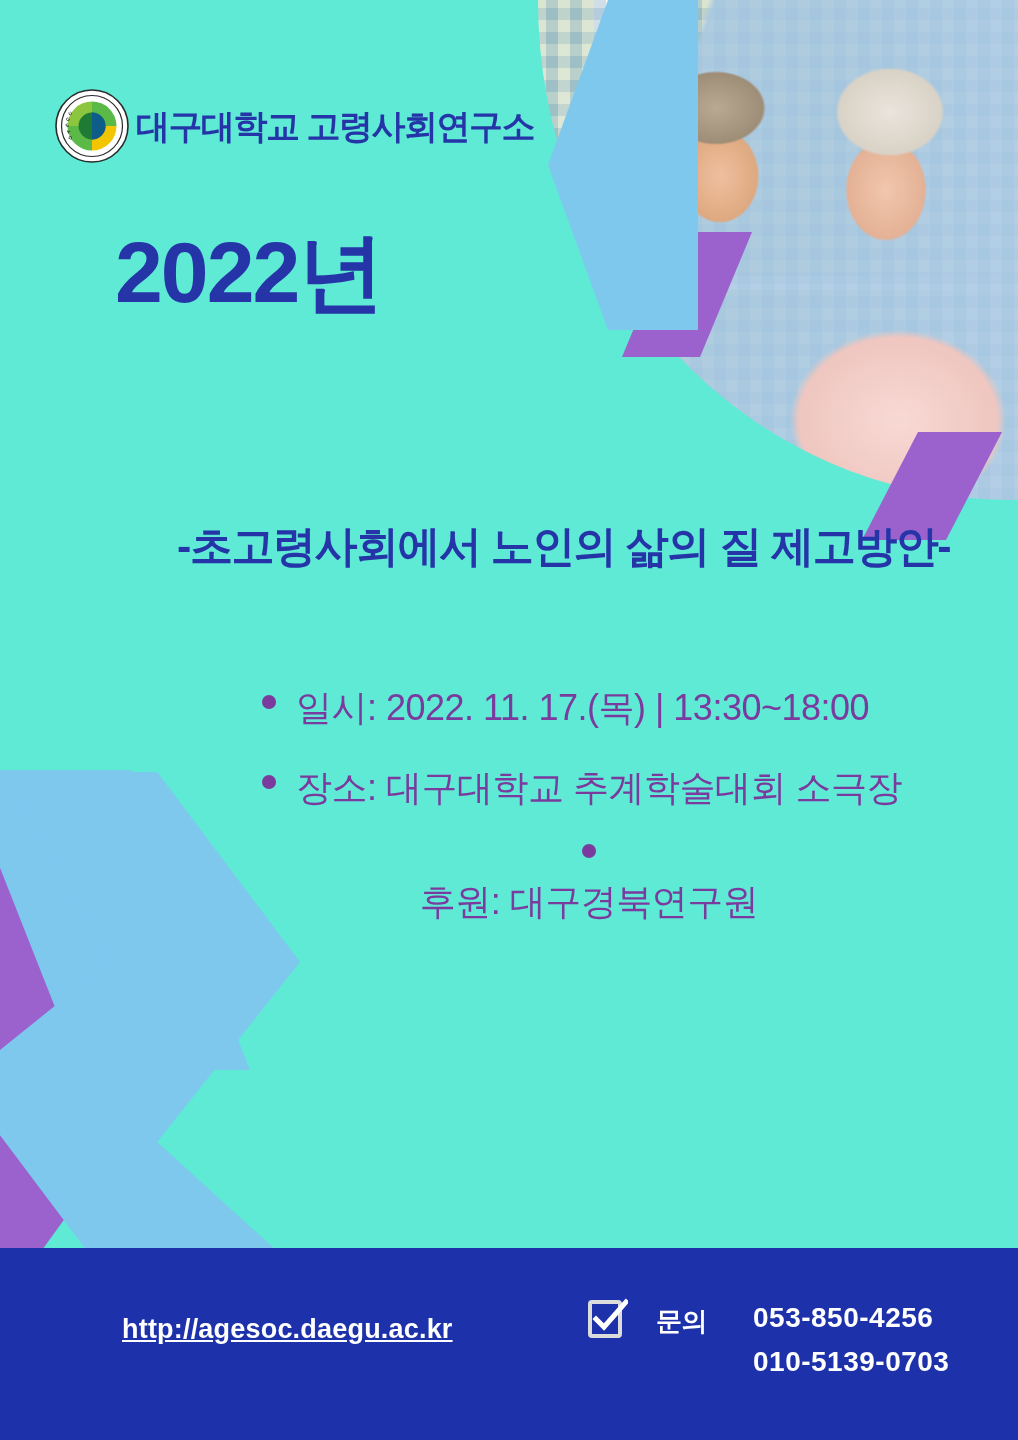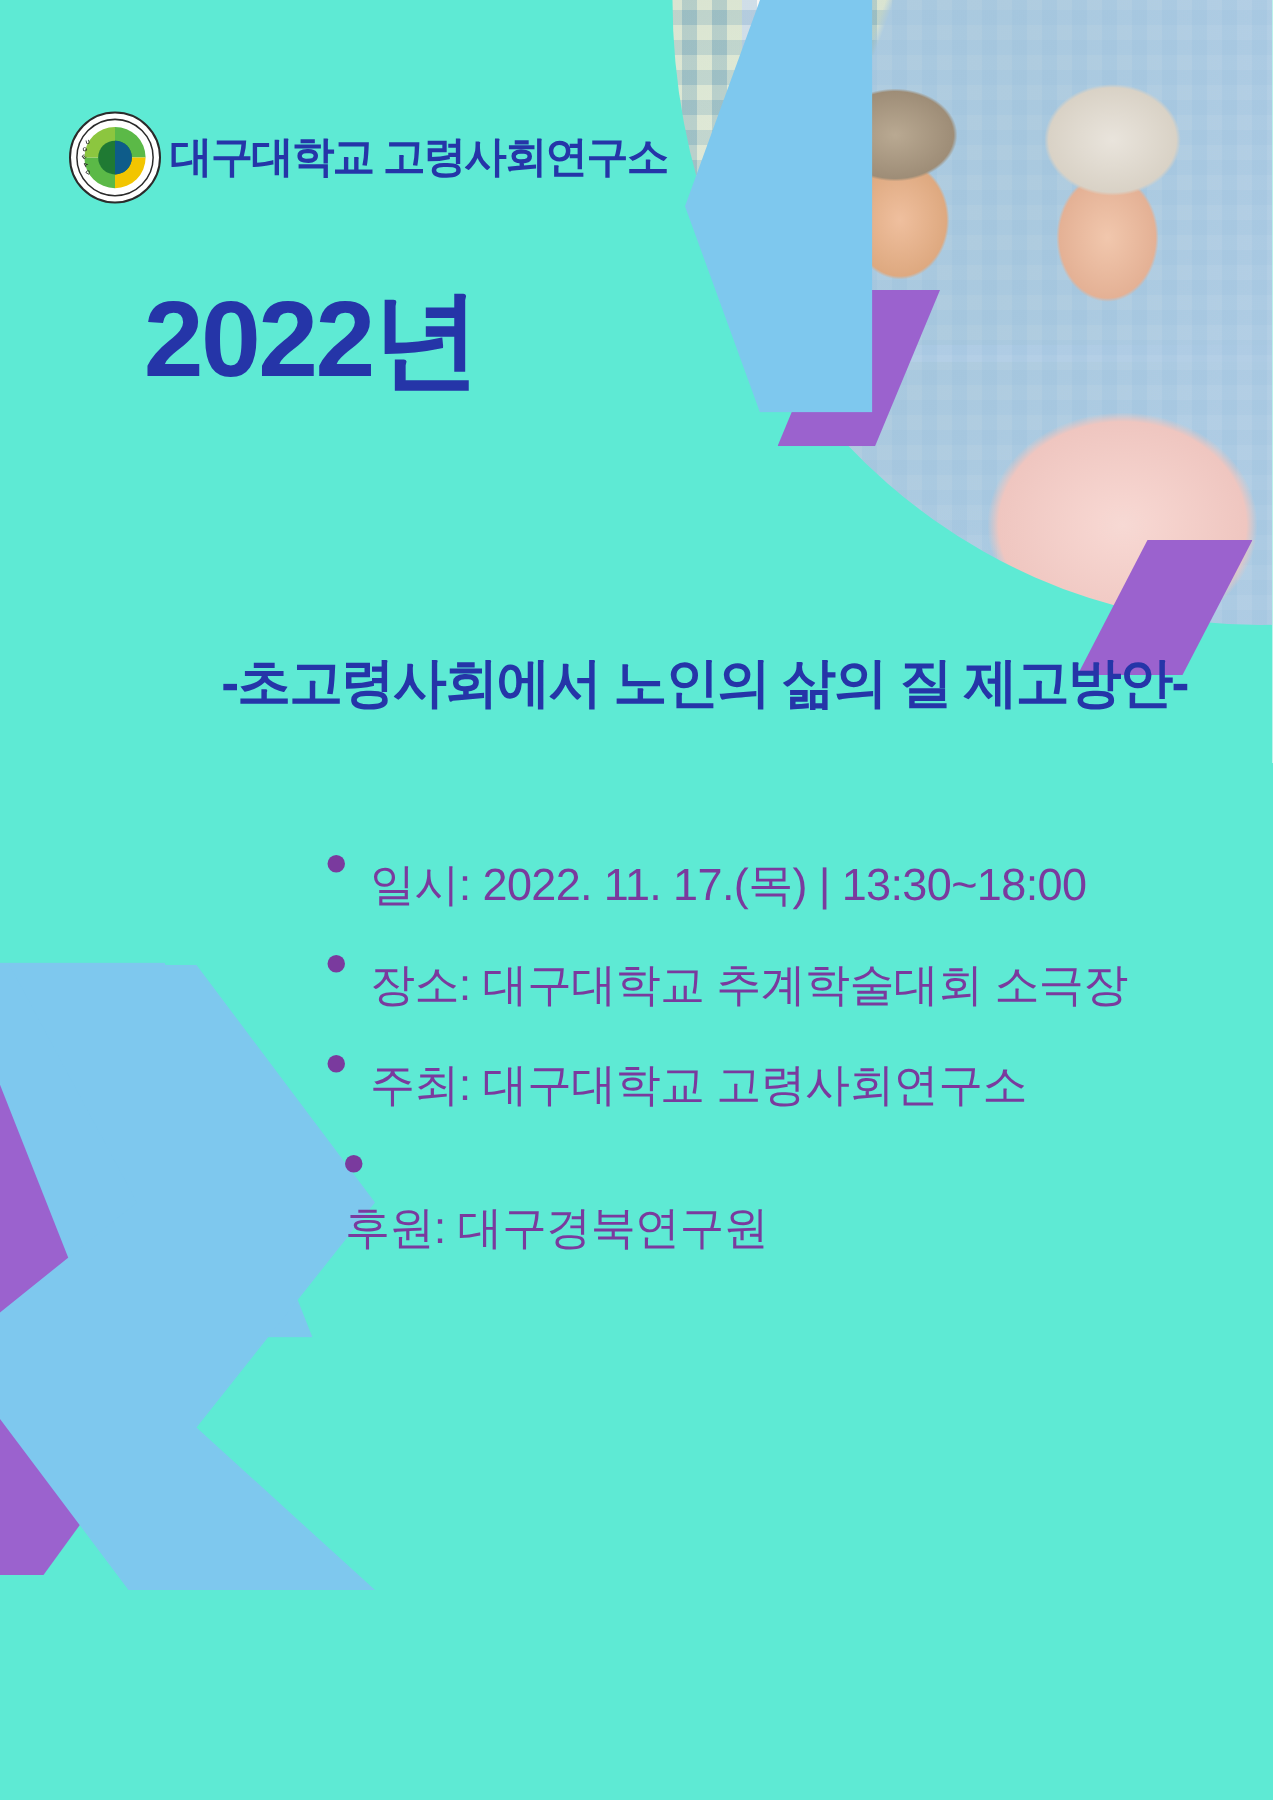--- a/index.html
+++ b/index.html
@@ -195,21 +195,21 @@
     position: absolute;
     top: 690px;
     left: 262px;
     z-index: 5;
     margin: 0;
     padding: 0;
     list-style: none;
   }
   .info-item {
     display: flex;
-    align-items: flex-start;
+    align-items: center;
     gap: 20px;
     margin-bottom: 44px;
     white-space: nowrap;
   }
   .info-item:last-child { margin-bottom: 0; }
   .bullet-dot {
     flex: 0 0 auto;
     width: 14px;
     height: 14px;
     border-radius: 50%;
@@ -332,24 +332,37 @@
 
   <ul class="info-list">
     <li class="info-item">
       <span class="bullet-dot"></span>
       <span class="info-text">일시: 2022. 11. 17.(목) | 13:30~18:00</span>
     </li>
     <li class="info-item">
       <span class="bullet-dot"></span>
       <span class="info-text">장소: 대구대학교 추계학술대회 소극장</span>
     </li>
-    <li class="info-item">
-      <span class="bullet-dot"></span>
-      <span class="info-text">주최: 대구대학교 고령사회연구소</span>
-    </li>
     <li class="info-item indented">
       <span class="bullet-dot"></span>
       <span class="info-text">후원: 대구경북연구원</span>
     </li>
   </ul>
 
+  <div class="footer">
+    <a class="footer-url" href="#">http://agesoc.daegu.ac.kr</a>
+
+    <div class="footer-contact">
+      <div class="check-icon">
+        <svg width="42" height="42" viewBox="0 0 42 42" aria-hidden="true">
+          <rect x="4" y="4" width="30" height="34" rx="2" fill="none" stroke="#dcdcdc" stroke-width="4"></rect>
+          <path d="M10 21 L18 29 L40 4" fill="none" stroke="#ffffff" stroke-width="5" stroke-linecap="square" stroke-linejoin="miter"></path>
+        </svg>
+      </div>
+      <div class="contact-label">문의</div>
+      <div class="contact-numbers">
+        <div class="contact-num">053-850-4256</div>
+        <div class="contact-num">010-5139-0703</div>
+      </div>
+    </div>
+  </div>
 
 </div>
 
 </body></html>

